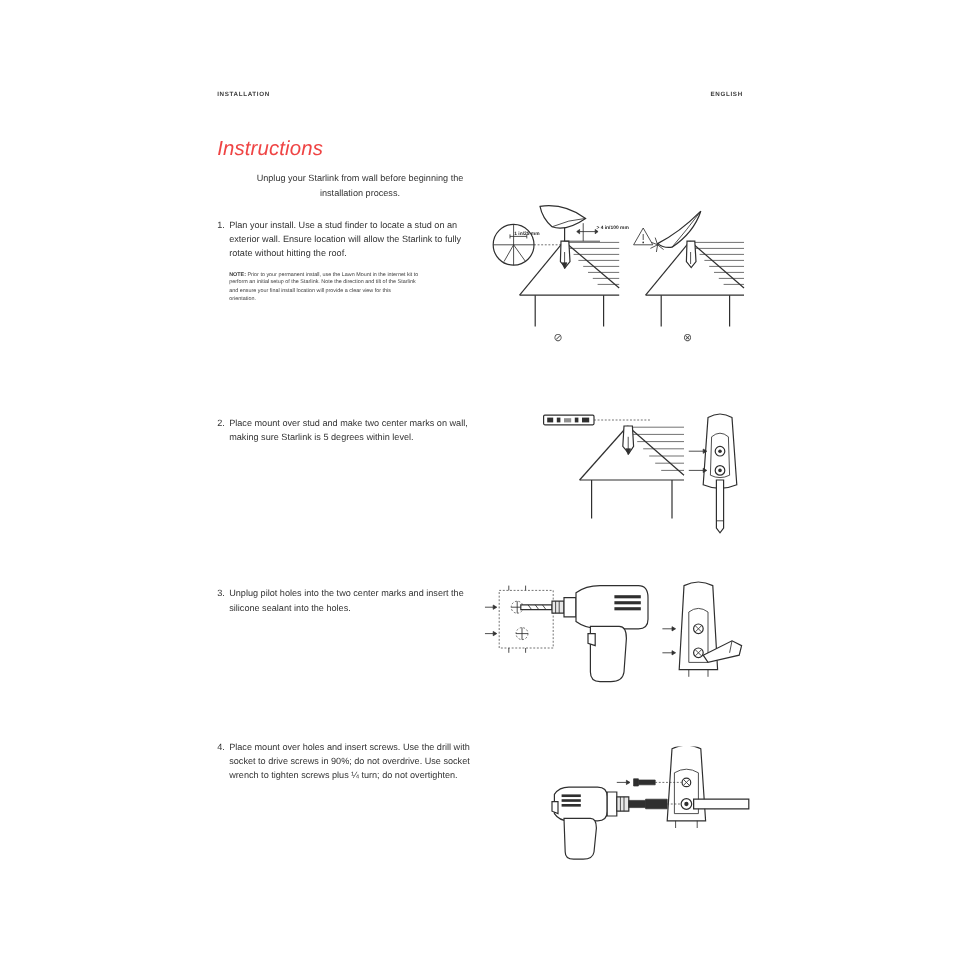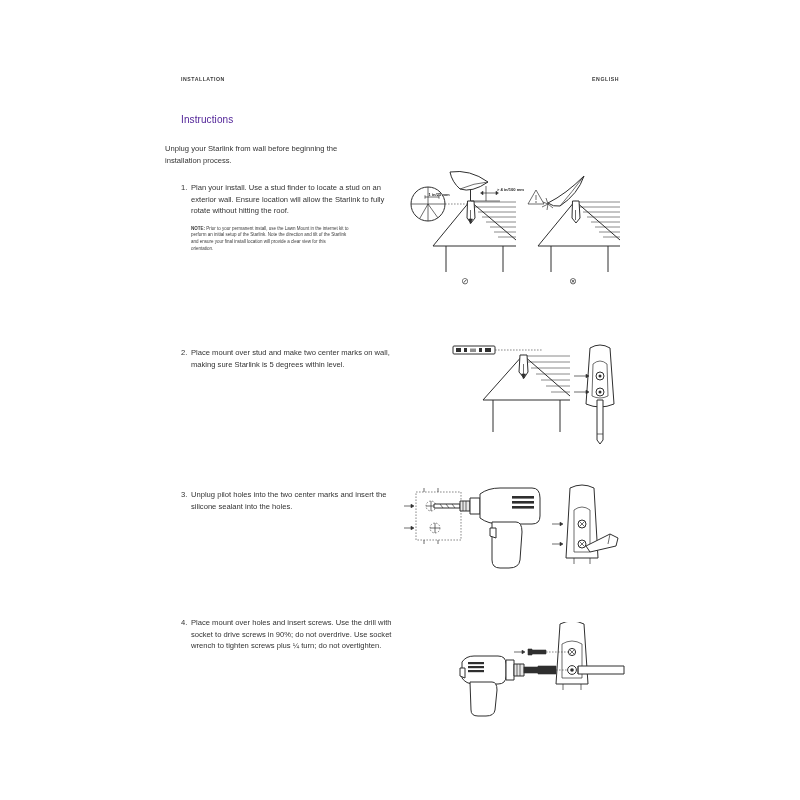--- a/index.html
+++ b/index.html
@@ -36,34 +36,36 @@
     font-weight: bold;
     letter-spacing: 0.55px;
     color: #3a3a3a;
   }
 
   
   .page-title {
     position: absolute;
     top: 114px;
     left: 181px;
-    font-size: 10px;
+    font-size: 17px;
     font-weight: 400;
-    color: #4c1d95;
+    color: #ef4444;
     letter-spacing: 0.1px;
+    font-style: italic;
   }
 
   .intro {
     position: absolute;
     top: 143px;
-    left: 165px;
+    left: 197px;
     width: 206px;
     font-size: 7.6px;
     line-height: 11.6px;
     color: #333;
+    text-align: center;
   }
 
   
   .step {
     position: absolute;
     left: 181px;
     width: 212px;
   }
   .step .row {
     display: flex;

